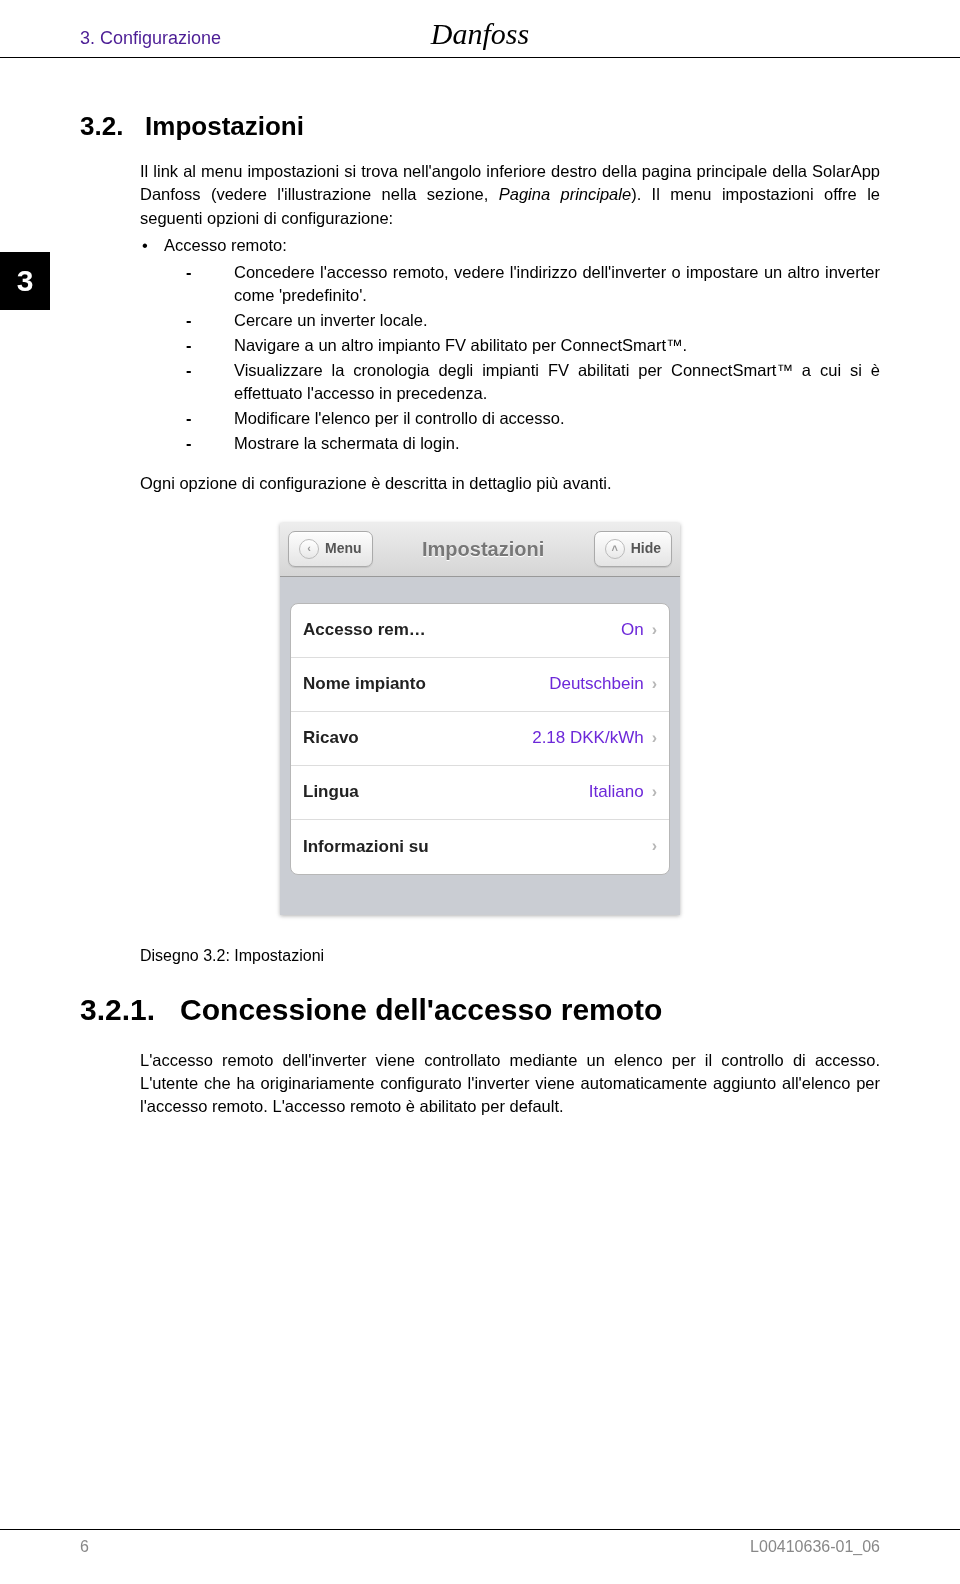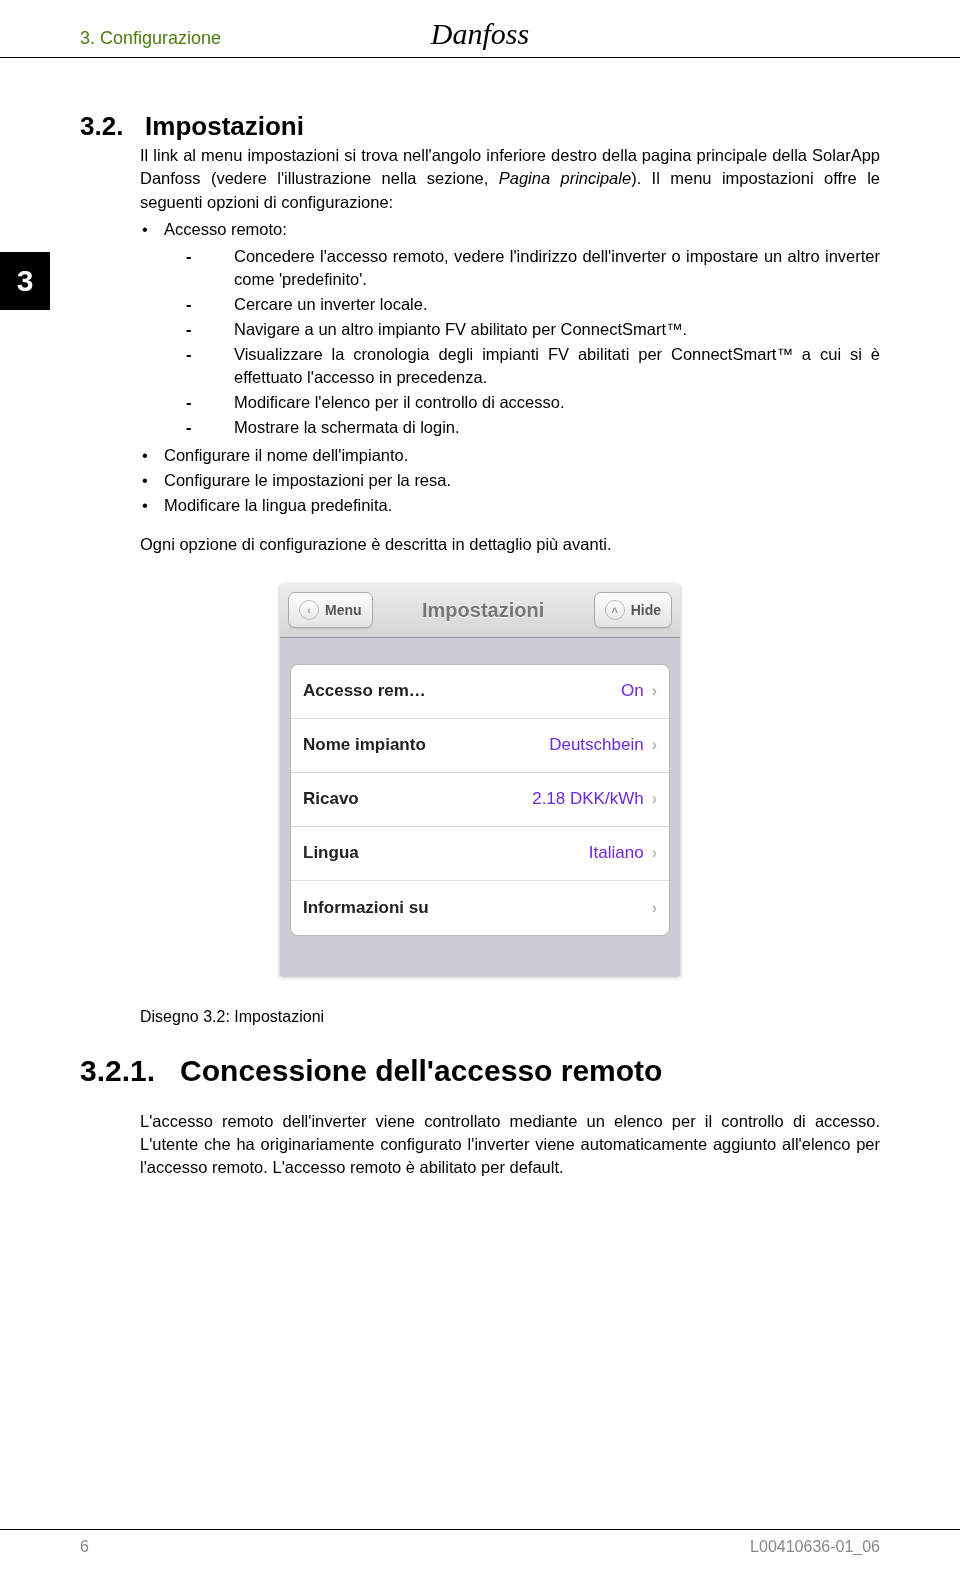--- a/index.html
+++ b/index.html
@@ -12,21 +12,21 @@
     color: #000;
   }
   .header {
     display: flex;
     align-items: flex-end;
     padding: 28px 80px 8px 80px;
     border-bottom: 1px solid #000;
     position: relative;
   }
   .header-title {
-    color: #4d7c0f;
+    color: #4c1d95;
     font-size: 18px;
     flex: 1;
   }
   .logo {
     font-family: "Brush Script MT", cursive;
     font-size: 30px;
     position: absolute;
     left: 50%;
     transform: translateX(-50%);
     bottom: 6px;
@@ -55,21 +55,21 @@
     background: #000;
     color: #fff;
     font-size: 30px;
     font-weight: bold;
     display: flex;
     align-items: center;
     justify-content: center;
   }
   .body-text { text-align: justify; }
   .italic { font-style: italic; }
-  .indent { margin-left: 60px; }
+  .indent { margin-left: 60px; margin-top: 16px; }
   ul.bullets { list-style: none; margin: 4px 0 4px 0; }
   ul.bullets > li { padding-left: 24px; position: relative; margin: 2px 0; text-align: justify; }
   ul.bullets > li::before { content: "•"; position: absolute; left: 2px; }
   ul.dashes { list-style: none; margin-left: 44px; }
   ul.dashes > li { padding-left: 50px; position: relative; margin: 2px 0; text-align: justify; }
   ul.dashes > li::before { content: "-"; position: absolute; left: 2px; font-weight: bold; }
   .caption { font-size: 16px; margin-top: 30px; margin-left: 60px; }
 
   
   .ios-wrap {
@@ -175,25 +175,20 @@
     <ul class="bullets">
       <li>Accesso remoto:</li>
     </ul>
     <ul class="dashes">
       <li>Concedere l'accesso remoto, vedere l'indirizzo dell'inverter o impostare un altro inverter come 'predefinito'.</li>
       <li>Cercare un inverter locale.</li>
       <li>Navigare a un altro impianto FV abilitato per ConnectSmart™.</li>
       <li>Visualizzare la cronologia degli impianti FV abilitati per ConnectSmart™ a cui si è effettuato l'accesso in precedenza.</li>
       <li>Modificare l'elenco per il controllo di accesso.</li>
       <li>Mostrare la schermata di login.</li>
-    </ul>
-    <ul class="bullets">
-      <li>Configurare il nome dell'impianto.</li>
-      <li>Configurare le impostazioni per la resa.</li>
-      <li>Modificare la lingua predefinita.</li>
     </ul>
 
     <p class="body-text" style="margin-top:16px">Ogni opzione di configurazione è descritta in dettaglio più avanti.</p>
   </div>
 
   <div class="ios-wrap">
     <div class="ios-toolbar">
       <div class="ios-btn">
         <span class="ios-circle">‹</span>
         <span>Menu</span>

